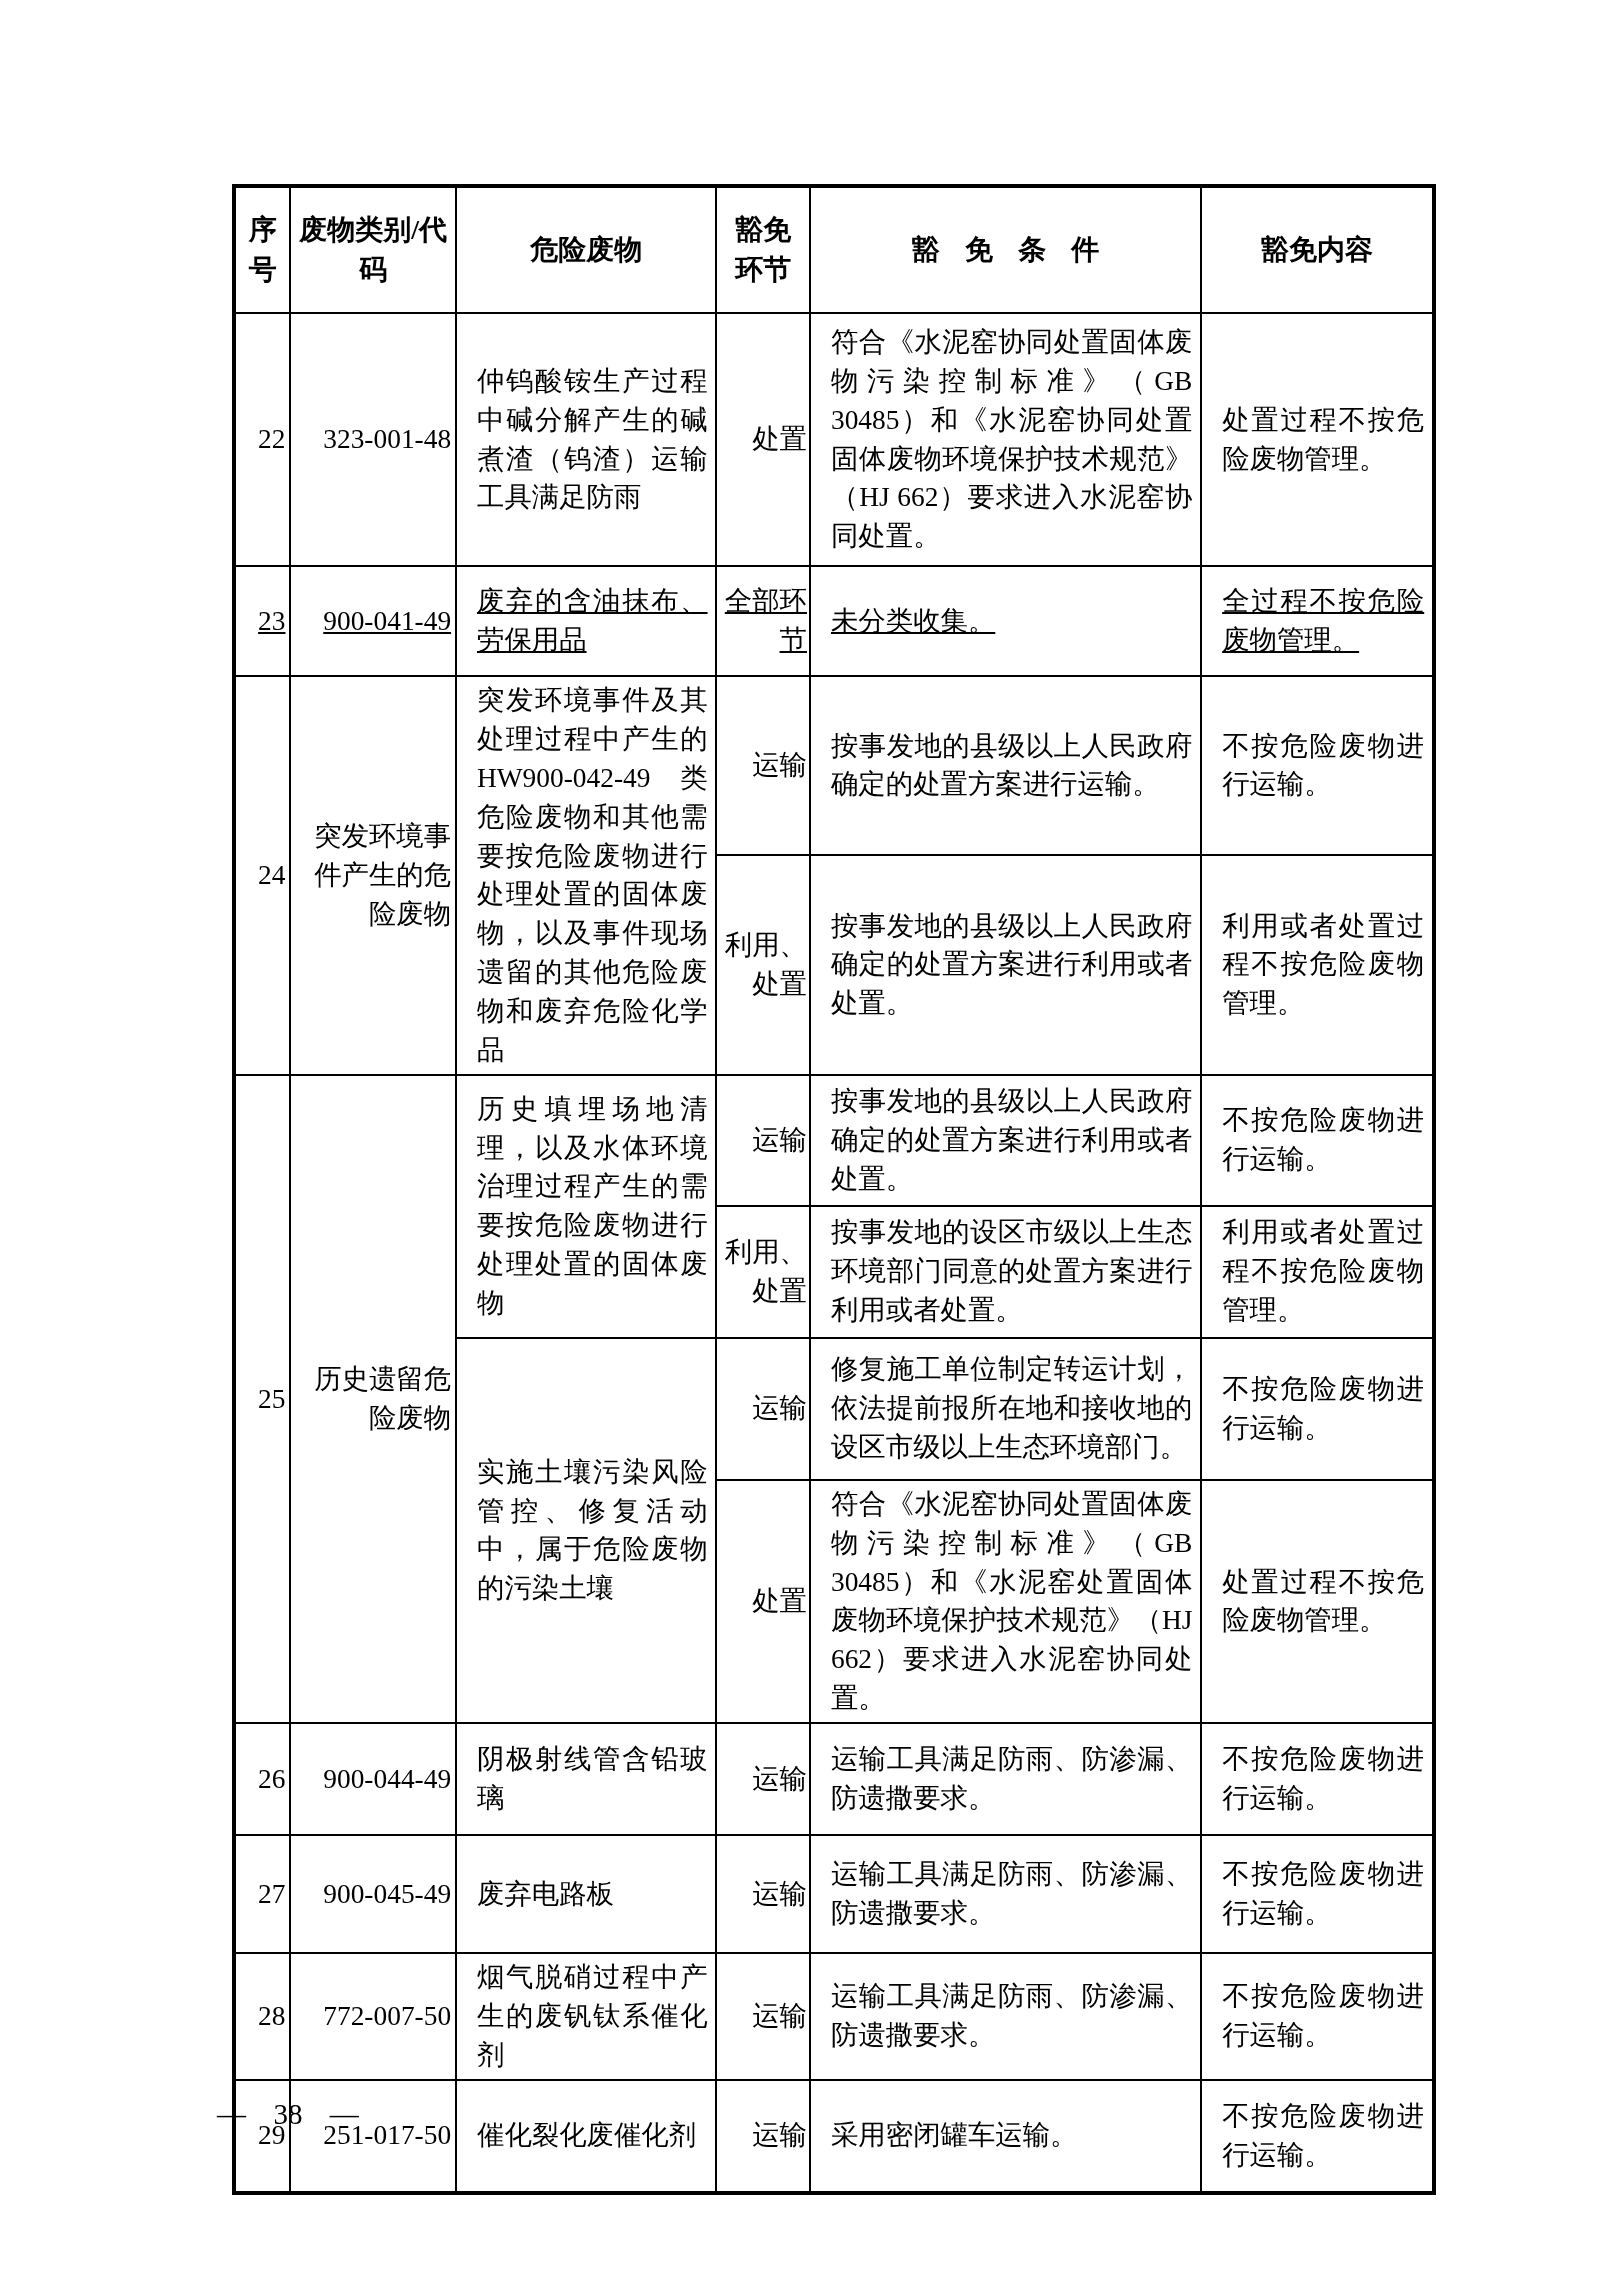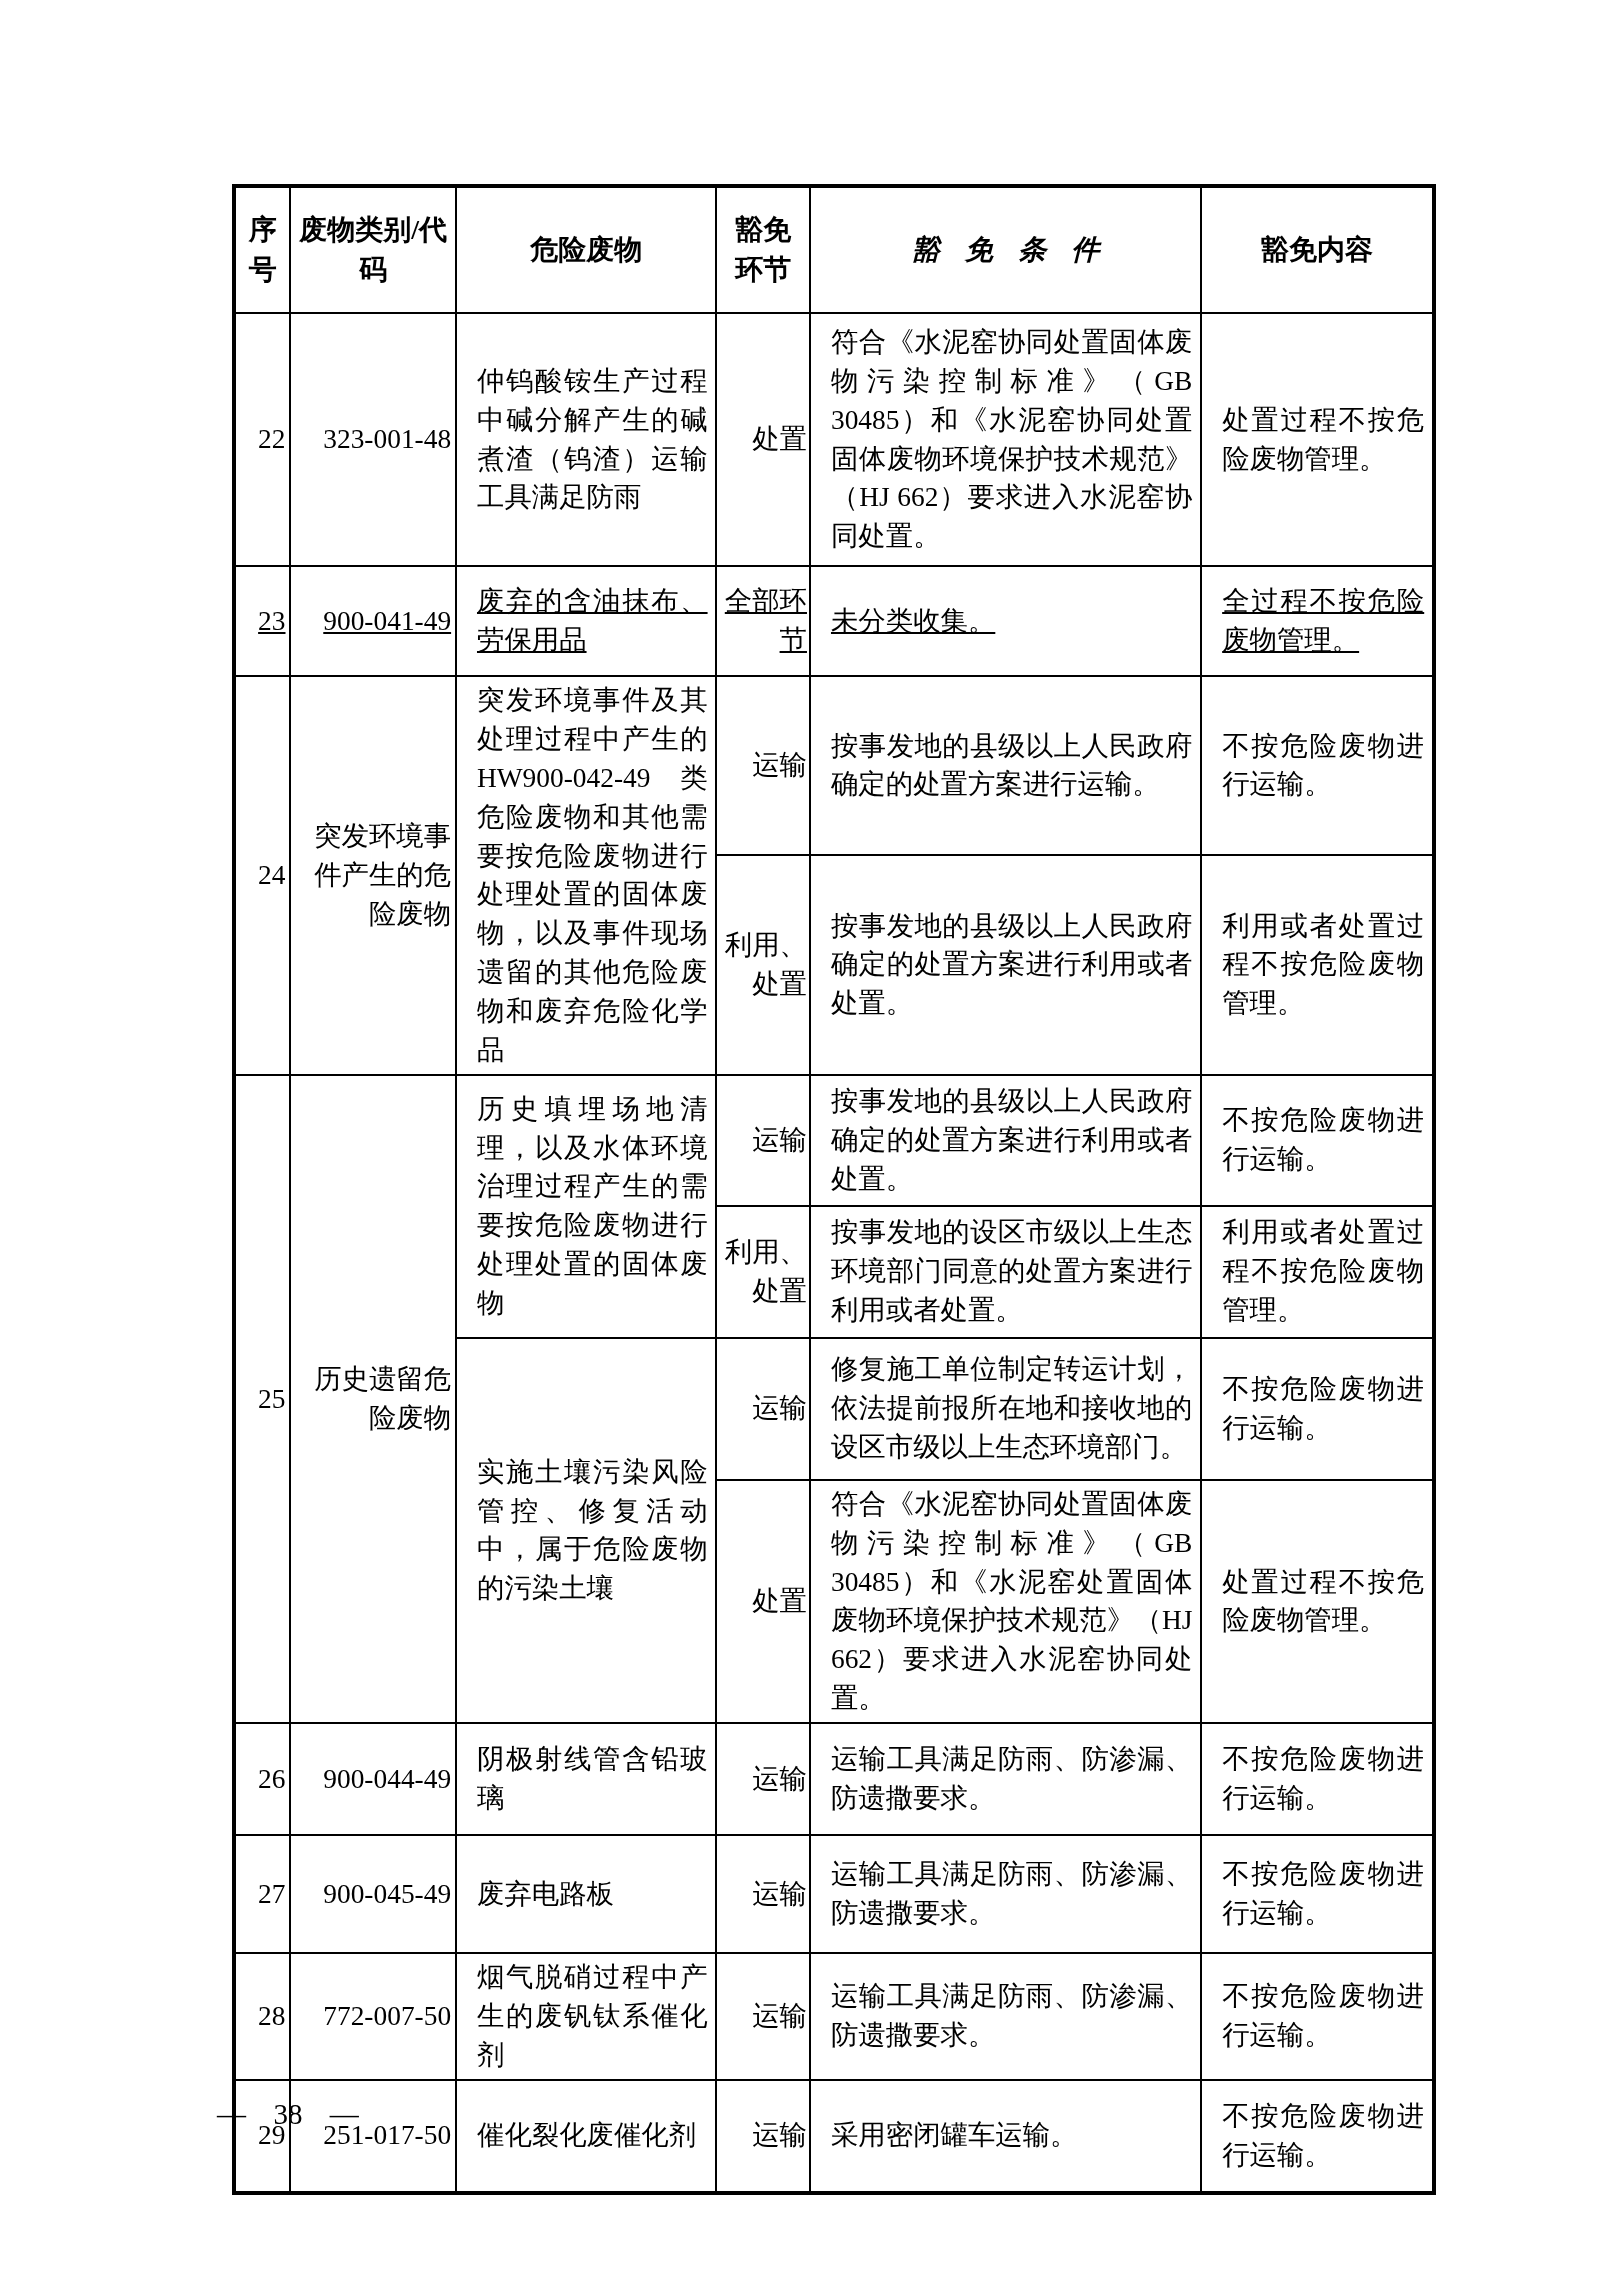--- a/index.html
+++ b/index.html
@@ -41,21 +41,20 @@
   }
   th {
     font-size: 28px;
     font-weight: bold;
     text-align: center;
     padding: 5.9px 3.9px;
   }
   th .spread {
     letter-spacing: 0.9em;
     padding-left: 0.9em;
-    font-style: italic;
   }
   td.center {
     text-align: right;
     padding: 3.9px 3.9px;
   }
   td.stage {
     text-align: right;
     padding: 3.9px 2px;
     margin-left: 11px;
   }

